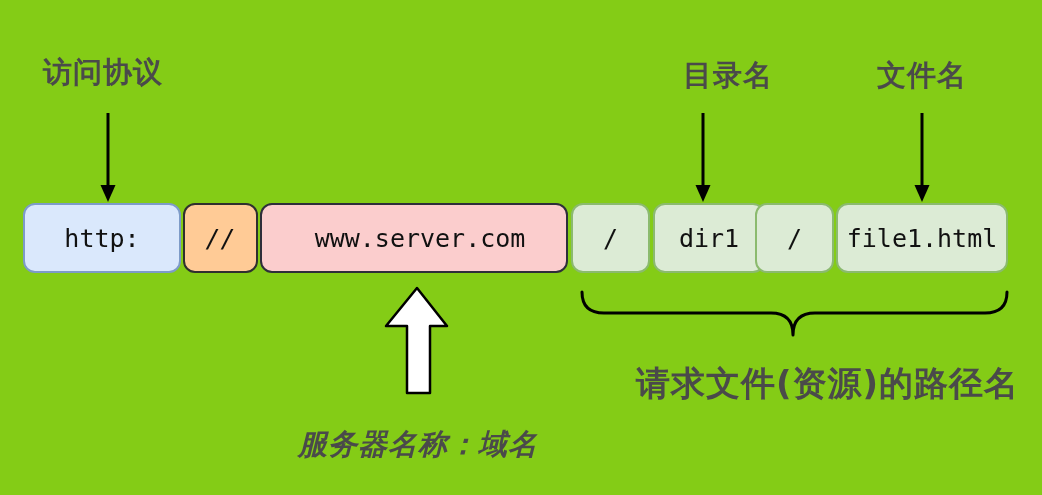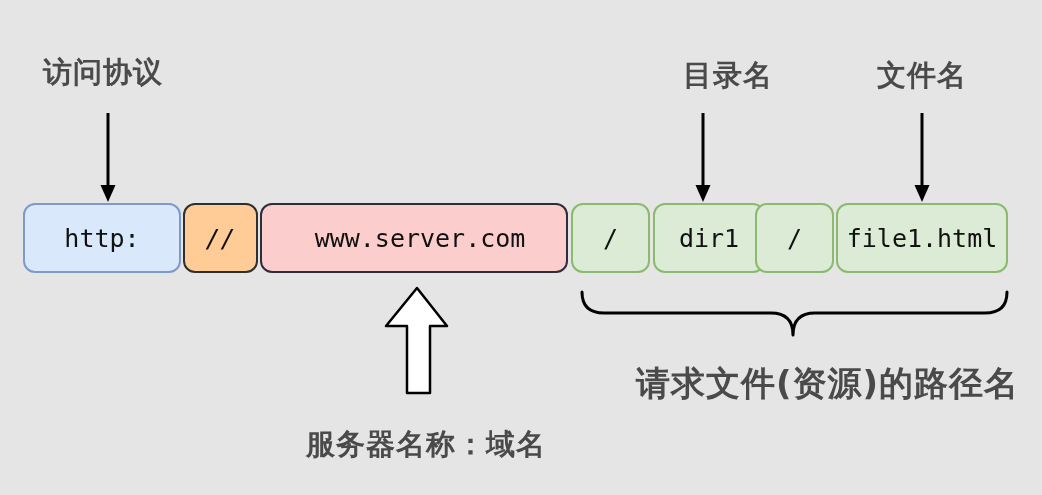--- a/index.html
+++ b/index.html
@@ -5,21 +5,21 @@
   html, body {
     margin: 0;
     padding: 0;
     background: #ffffff;
     font-family: "DejaVu Sans", "Liberation Sans", sans-serif;
   }
   .canvas {
     position: relative;
     width: 1042px;
     height: 495px;
-    background: #e5e5e5;
+    background: #84cc16;
     overflow: hidden;
   }
   .cn-label {
     position: absolute;
     color: #4a4a4a;
     font-weight: bold;
     font-size: 29px;
     letter-spacing: 1px;
     white-space: nowrap;
     font-family: "DejaVu Sans", "Liberation Sans", sans-serif;
@@ -70,21 +70,21 @@
   <div class="seg seg-pink" style="left:260px; width:308px;padding-left:12px;">www.server.com</div>
 
   <div class="seg seg-green" style="left:571px; width:79px;">/</div>
 
   <div class="seg seg-green" style="left:653px; width:112px;">dir1</div>
 
   <div class="seg seg-green" style="left:755px; width:79px;">/</div>
 
   <div class="seg seg-green" style="left:836px; width:172px;">file1.html</div>
 
-  <div class="cn-label" style="left:306px; top:425px;">服务器名称：域名</div>
+  <div class="cn-label" style="left:298px; top:425px;font-style:italic;">服务器名称：域名</div>
 
   <div class="cn-label" style="left:636px; top:361px; font-size:34px;">请求文件(资源)的路径名</div>
 
   <svg class="overlay-svg" viewBox="0 0 1042 495">
 
     <g>
       <line x1="108" y1="113" x2="108" y2="187" stroke="#000" stroke-width="3"></line>
       <polygon points="100.5,185 115.5,185 108,202" fill="#000"></polygon>
     </g>
 

